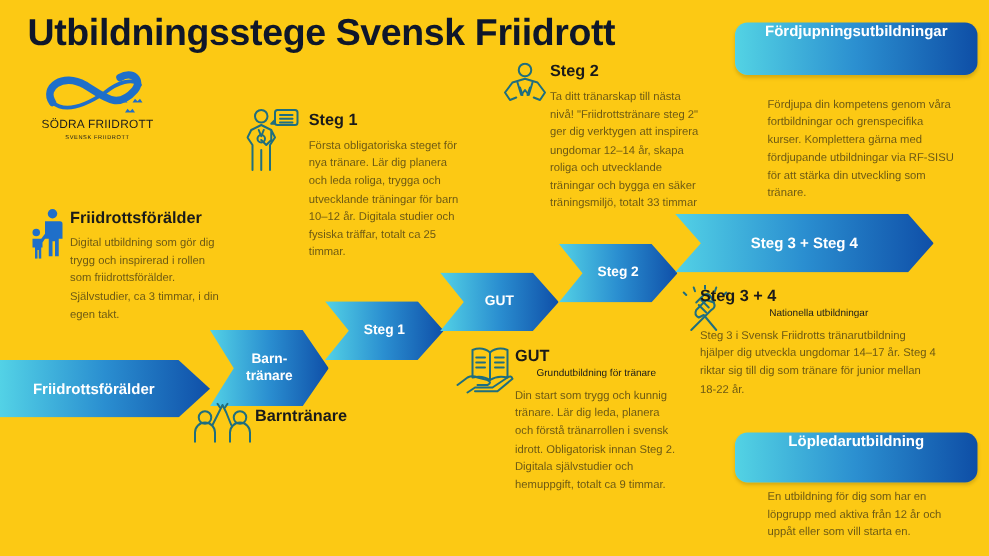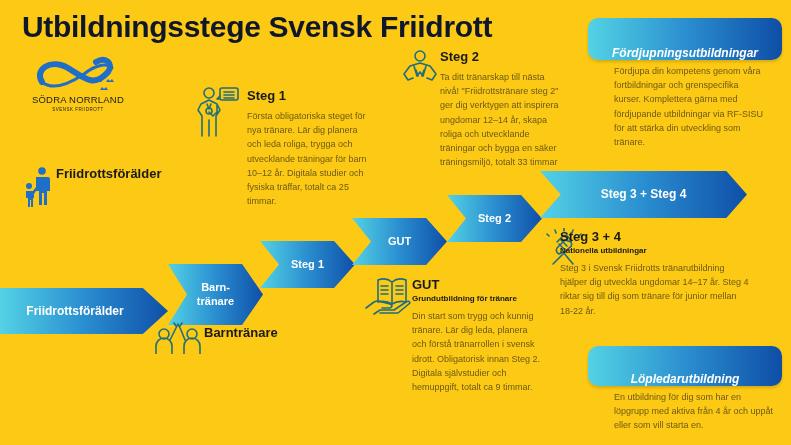--- a/index.html
+++ b/index.html
@@ -20,57 +20,56 @@
   .logo { left: 28px; top: 52px; width: 100px; height: 70px; }
   .logo-main {
     position: absolute; left: 0; top: 42px; width: 100px; text-align: center;
     font-size: 9.5px; color: #1c1c1c; letter-spacing: 0.2px;
   }
   .logo-sub {
     position: absolute; left: 0; top: 55px; width: 100px; text-align: center;
     font-size: 4.5px; color: #1c1c1c; letter-spacing: 0.5px;
   }
   .block-title { font-size: 13px; font-weight: 700; color: #1a1a1a; white-space: nowrap; }
-  .block-sub { font-size: 8px; font-weight: 700; color: #1a1a1a; margin-top: 2px; white-space: nowrap; }
+  .block-sub { font-size: 8px; font-weight: 400; color: #1a1a1a; margin-top: 2px; white-space: nowrap; text-align: center; }
   .block-body { font-size: 9px; line-height: 14.2px; color: #6e5a14; margin-top: 6px; }
 
   .chev {
     position: absolute;
     display: flex; align-items: center; justify-content: center;
     color: #fff; font-weight: 700; text-align: center;
     background: linear-gradient(90deg, #53d2e6 0%, #2a8ed0 50%, #0f4fa8 100%);
   }
   .chev span { display: block; line-height: 1.25; }
 
   .pill {
     position: absolute; border-radius: 10px;
-    display: flex; align-items: flex-end; justify-content: center;
+    display: flex; align-items: flex-start; justify-content: center;
     color: #fff; font-weight: 700; font-size: 12px;
     background: linear-gradient(90deg, #53d3e4 0%, #2b8fd0 50%, #0e4ea6 100%);
     box-shadow: 0 2px 3px rgba(0,0,0,0.15);
-    font-style: italic;
   }
   .icon { position: absolute; }
 </style>
 </head>
 <body>
 
 <div class="abs title">Utbildningsstege Svensk Friidrott</div>
 
 <div class="abs logo">
   <svg width="100" height="44" viewBox="0 0 100 44" style="position:absolute;left:0;top:0">
     <path d="M14 30 C 6 18, 22 6, 40 16 C 56 26, 66 36, 80 20 C 86 12, 78 4, 68 10" fill="none" stroke="#1f6fc9" stroke-width="6" stroke-linecap="round"></path>
     <path d="M14 30 C 26 40, 44 30, 56 22 C 66 14, 78 10, 84 16" fill="none" stroke="#1f6fc9" stroke-width="3" stroke-linecap="round"></path>
     <g fill="#1f6fc9">
       <path d="M66 30 l2 -3 l2 2 l2 -2 l2 3 z"></path>
       <path d="M78 30 l2 -3 l2 2 l2 -2 l2 3 z"></path>
       <path d="M72 38 l2 -3 l2 2 l2 -2 l2 3 z"></path>
     </g>
   </svg>
-  <div class="logo-main">SÖDRA NORRLAND</div>
+  <div class="logo-main">SÖDRA FRIIDROTT</div>
   <div class="logo-sub">SVENSK FRIIDROTT</div>
 </div>
 
 <div class="chev" style="left:0;top:288px;width:168px;height:46px;font-size:12px;clip-path:polygon(0 0,85% 0,100% 50%,85% 100%,0 100%);padding-right:18px;">
   <span>Friidrottsförälder</span>
 </div>
 <div class="chev" style="left:168px;top:264px;width:95px;height:61px;font-size:11px;clip-path:polygon(0 0,78% 0,100% 50%,78% 100%,0 100%,20% 50%);">
   <div>
     <span>Barn-</span>
     <span>tränare</span>
@@ -92,20 +91,21 @@
 <svg class="icon" width="30" height="40" viewBox="0 0 30 40" style="left:22px;top:167px">
   <g fill="#1f6fc9">
     <circle cx="20" cy="4" r="3.8"></circle>
     <path d="M14 10 h12 a2 2 0 0 1 2 2 v12 h-3 v14 h-3 v-12 h-2 v12 h-3 v-14 h-3 z"></path>
     <circle cx="7" cy="19" r="3"></circle>
     <path d="M3 24 h8 l3 -4 l2 1 l-4 6 v4 h-1 v9 h-2 v-7 h-1 v7 h-2 v-9 h-2 v-7 z"></path>
   </g>
 </svg>
 <div class="abs" style="left:56px;top:166px;width:125px;">
   <div class="block-title">Friidrottsförälder</div>
+  <div class="block-body">Digital utbildning som gör dig trygg och inspirerad i rollen som friidrottsförälder. Självstudier, ca 3 timmar, i din egen takt.</div>
 </div>
 
 <svg class="icon" width="46" height="52" viewBox="0 0 46 52" style="left:197px;top:86px" fill="none" stroke="#1f6e7e" stroke-width="1.6" stroke-linejoin="round" stroke-linecap="round">
   <circle cx="12" cy="7" r="5"></circle>
   <rect x="23" y="2" width="18" height="12" rx="2"></rect>
   <path d="M23 10 l-3 3 l3 0"></path>
   <line x1="27" y1="6" x2="37" y2="6"></line>
     <line x1="27" y1="9" x2="37" y2="9"></line>
     <line x1="27" y1="12" x2="37" y2="12"></line>
   <path d="M4 18 l8 -4 l8 4 v8 l-4 4 l-4 -4 M4 18 l-3 6 l4 6 v20 M20 18 l3 6 l-4 6 v20"></path>
@@ -161,18 +161,18 @@
 </svg>
 <div class="abs" style="left:560px;top:229px;width:190px;">
   <div class="block-title">Steg 3 + 4</div>
   <div class="block-sub">Nationella utbildningar</div>
   <div class="block-body">Steg 3 i Svensk Friidrotts tränarutbildning hjälper dig utveckla ungdomar 14–17 år. Steg 4 riktar sig till dig som tränare för junior mellan 18-22 år.</div>
 </div>
 
 <div class="pill" style="left:588px;top:18px;width:194px;height:42px;">
   <span>Fördjupningsutbildningar</span>
 </div>
-<div class="abs block-body" style="left:614px;top:64px;width:150px;margin-top:0;">Fördjupa din kompetens genom våra fortbildningar och grenspecifika kurser. Komplettera gärna med fördjupande utbildningar via RF-SISU för att stärka din utveckling som tränare.</div>
+<div class="abs block-body" style="left:614px;top:64px;width:150px;margin-top:12px;">Fördjupa din kompetens genom våra fortbildningar och grenspecifika kurser. Komplettera gärna med fördjupande utbildningar via RF-SISU för att stärka din utveckling som tränare.</div>
 
 <div class="pill" style="left:588px;top:346px;width:194px;height:40px;">
   <span>Löpledarutbildning</span>
 </div>
-<div class="abs block-body" style="left:614px;top:390px;width:160px;margin-top:0;">En utbildning för dig som har en löpgrupp med aktiva från 4 år och uppåt eller som vill starta en.</div>
+<div class="abs block-body" style="left:614px;top:390px;width:160px;margin-top:0;">En utbildning för dig som har en löpgrupp med aktiva från 12 år och uppåt eller som vill starta en.</div>
 
 </body></html>

